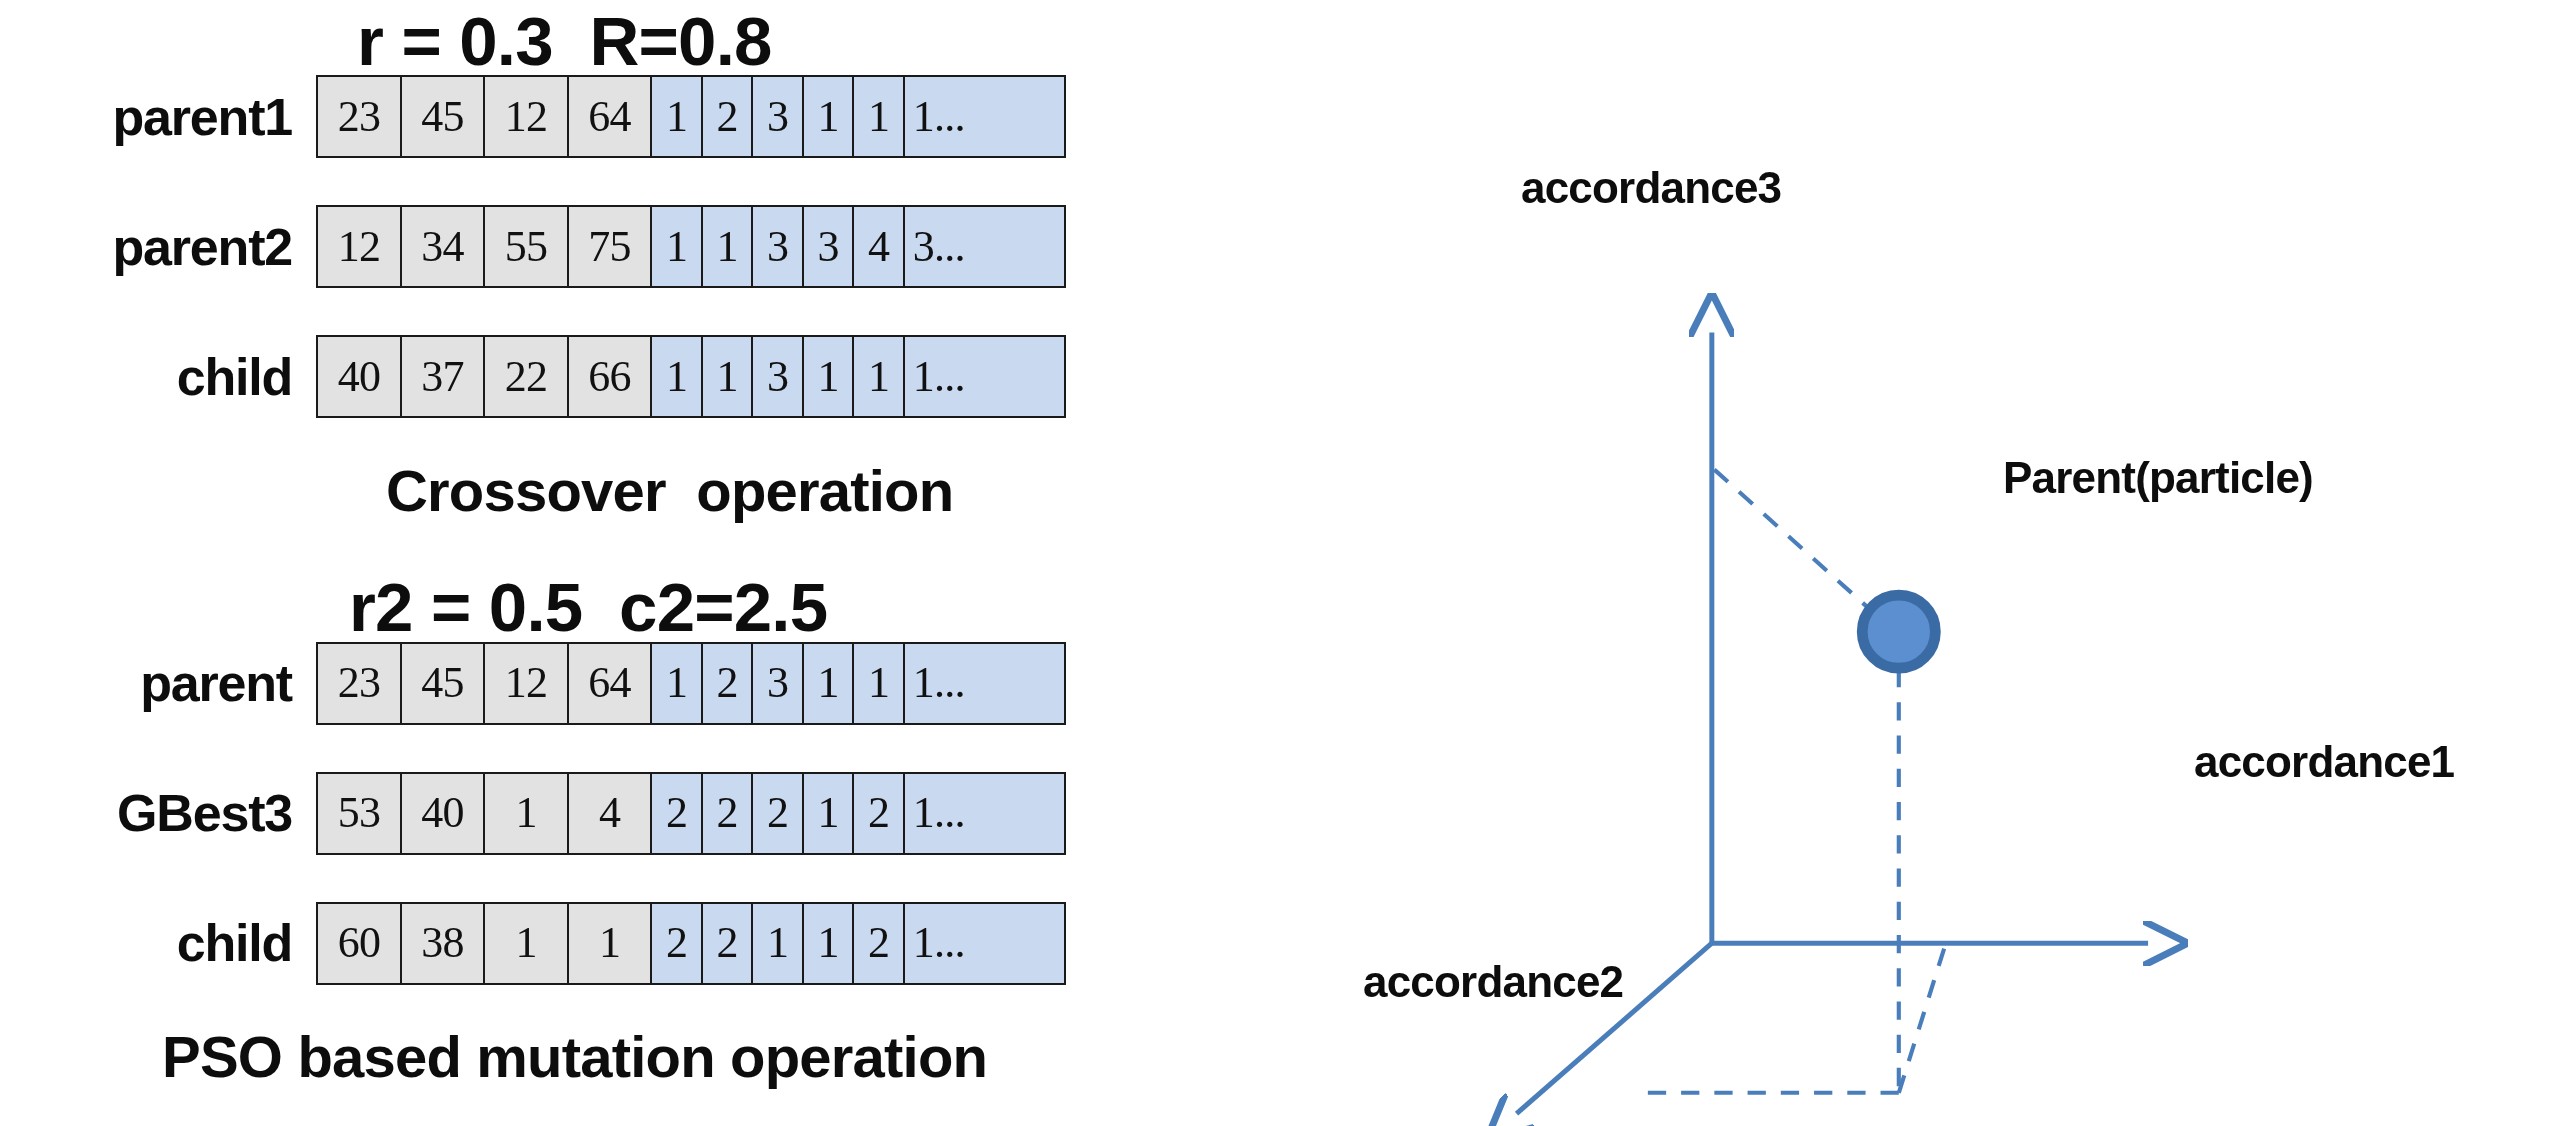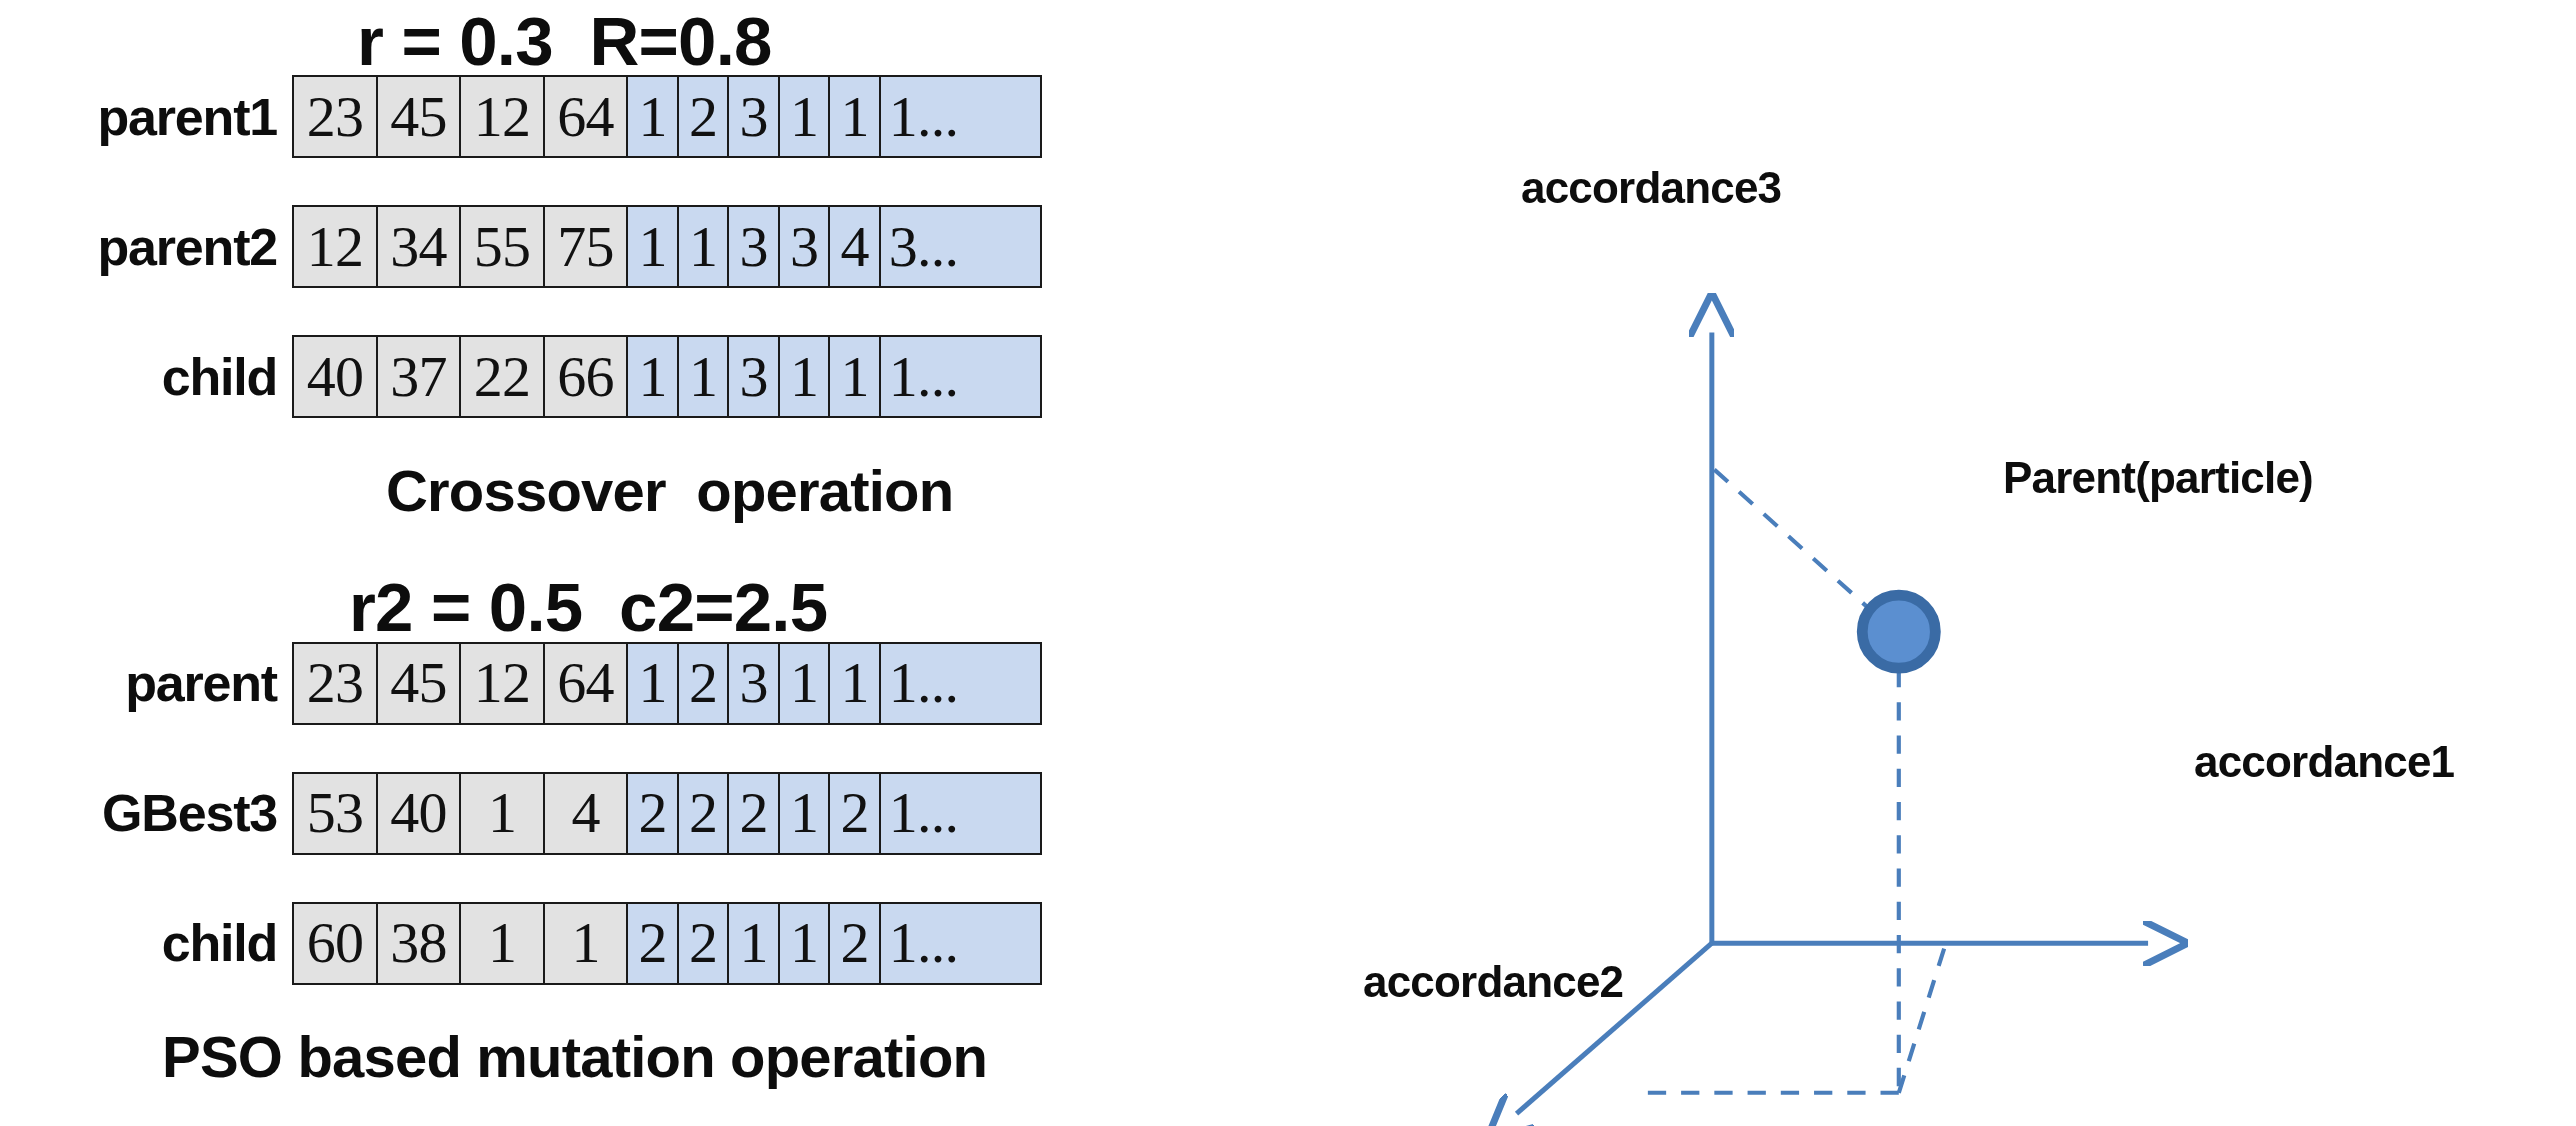--- a/index.html
+++ b/index.html
@@ -52,43 +52,43 @@
   #block-crossover .params { padding-left: 357px; }
   #block-pso .params       { padding-left: 349px; }
 
   .row {
     display: flex;
     align-items: center;
     height: 90px;
     margin-bottom: 40px;
   }
   .row-label {
-    width: 292px;
+    width: 316px;
     text-align: right;
-    padding-right: 15px;
+    padding-right: 24px;
     font-size: 52px;
     font-weight: bold;
     color: #0d0d0d;
     letter-spacing: -1.2px;
     white-space: nowrap;
     line-height: 1;
     box-sizing: border-box;
   }
   .cells {
     display: flex;
     align-items: stretch;
     height: 83px;
   }
   .cell {
     border: 2.5px solid #1a1a1a;
     box-sizing: border-box;
     display: flex;
     align-items: center;
     justify-content: center;
-    font-size: 58px;
+    font-size: 44px;
     font-weight: normal;
     color: #111111;
     letter-spacing: -0.8px;
     line-height: 1;
     margin-right: -2.5px;
     font-family: "Liberation Serif", serif;
   }
   .cell.gray { background: #e2e2e2; }
   .cell.blue { background: #c9d9f0; }
   .cell.w2 { width: 86px; }

